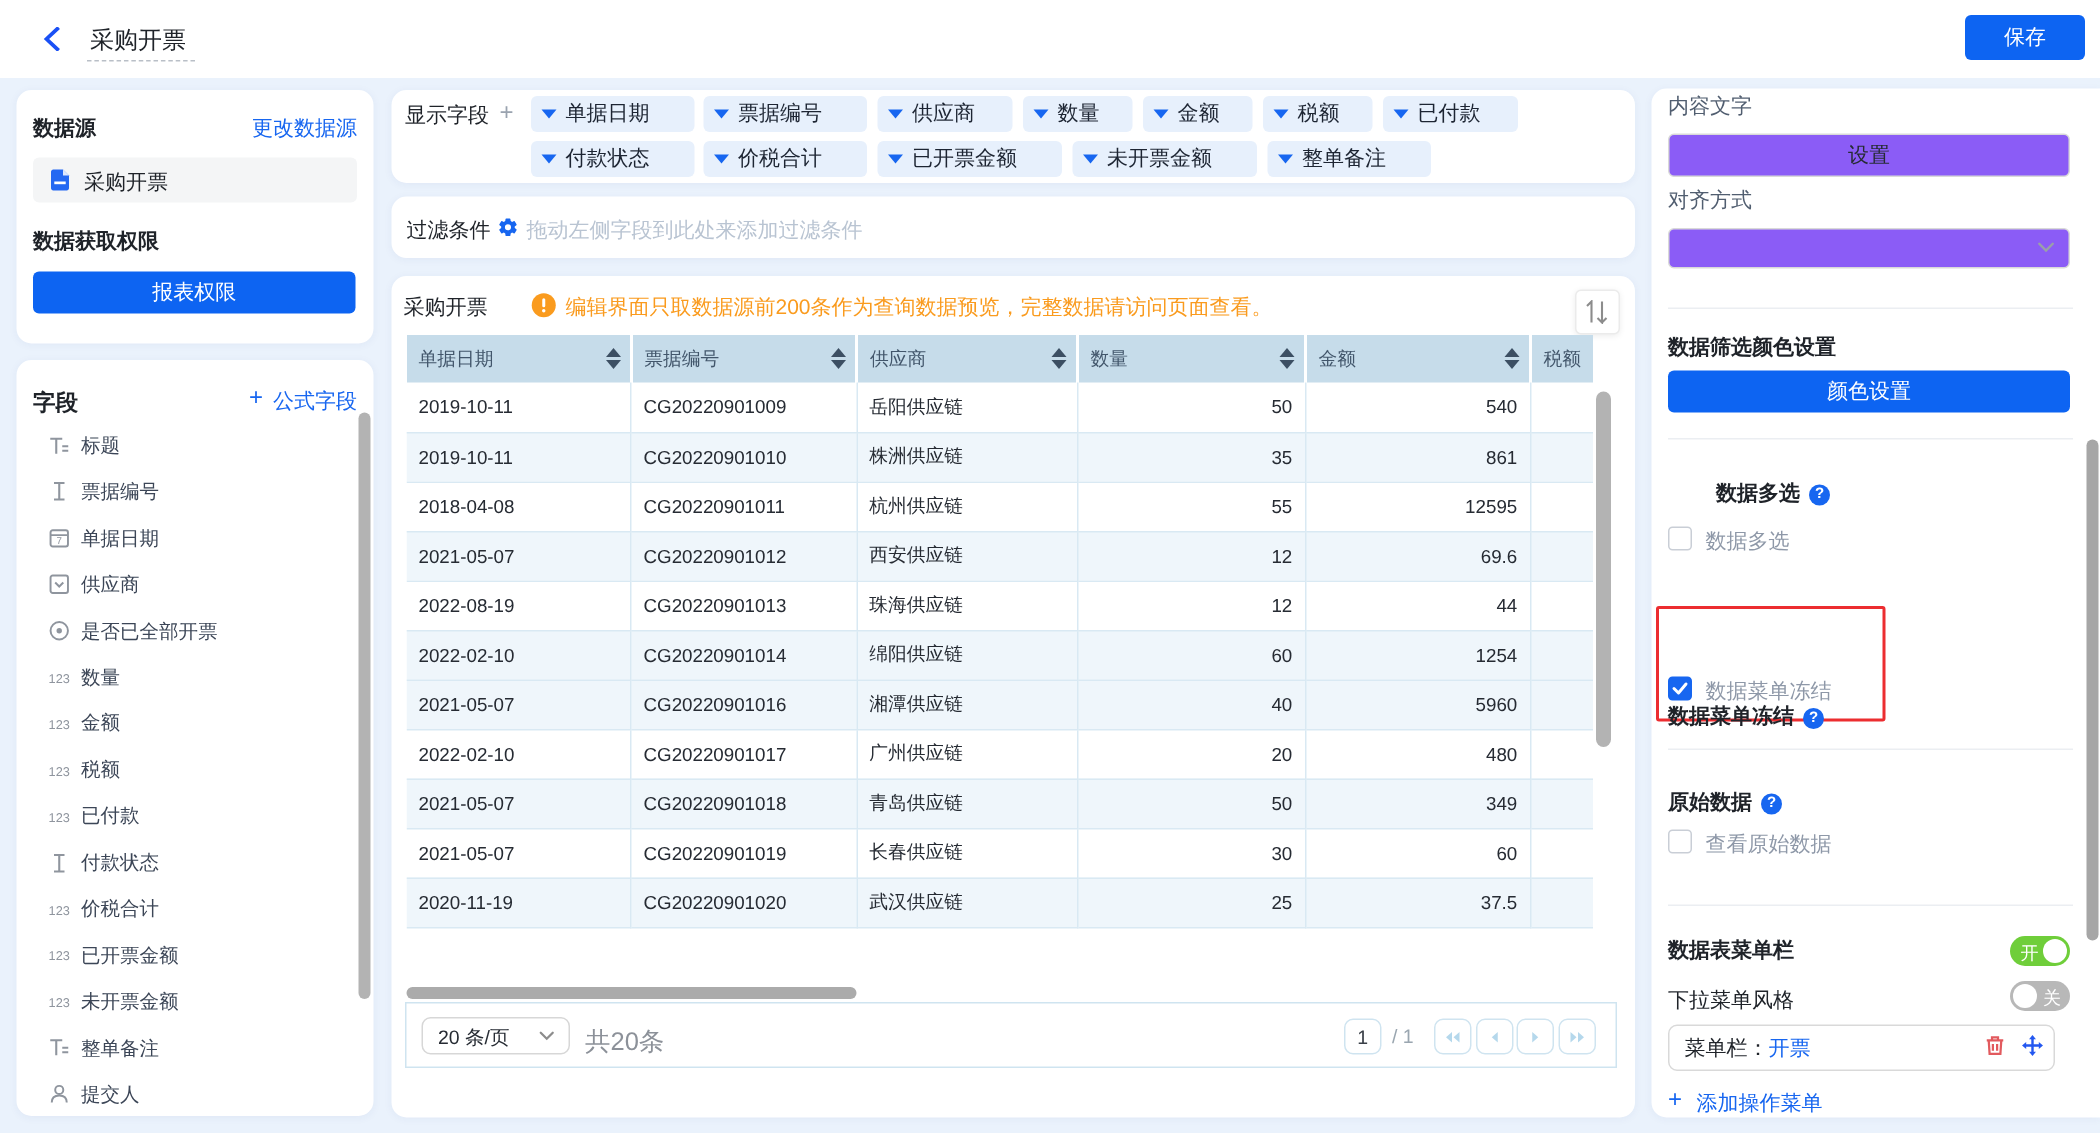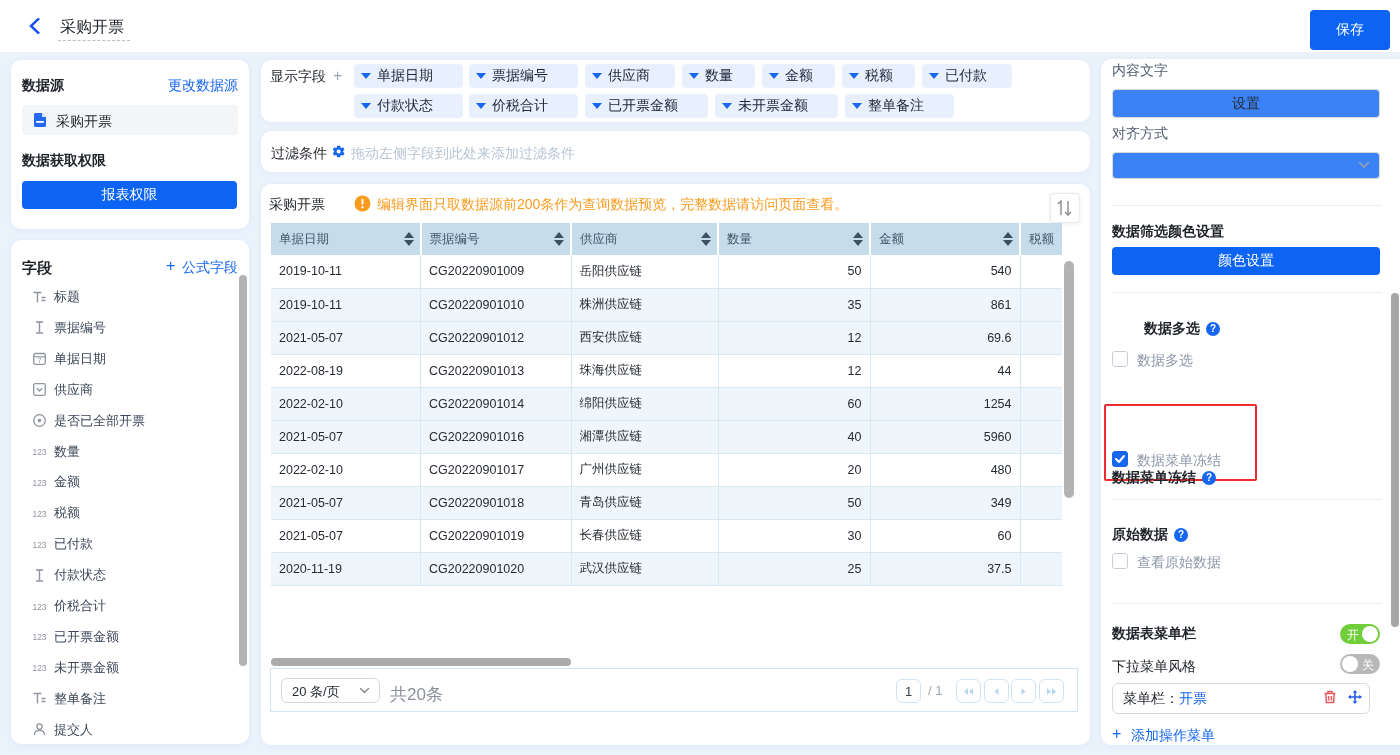--- a/index.html
+++ b/index.html
@@ -24,37 +24,37 @@
 table{border-collapse:collapse;table-layout:fixed;width:833px;}
 th{background:#c6dcea;color:#42566b;font-weight:400;font-size:12.5px;text-align:left;height:32px;padding:0 0 0 8px;border-right:2px solid #fff;position:relative;}
 td{font-size:12.5px;color:#262b33;height:33px;padding:0 0 0 8px;border-right:1px solid #d9e9f3;border-bottom:1px solid #d9e9f3;background:#fff;}
 tr.alt td{background:#eff6fb;}
 td.num{text-align:right;padding:0 8px 0 0;}
 .sorti{position:absolute;right:6px;top:9px;}
 .sorti i{display:block;width:0;height:0;border-left:5px solid transparent;border-right:5px solid transparent;}
 .sorti i.u{border-bottom:6px solid #3c4f63;margin-bottom:2px;}
 .sorti i.d{border-top:6px solid #3c4f63;}
 
-.ctl-btn{position:absolute;left:1112px;width:268px;height:29px;border:1px solid #d9d9d9;border-radius:4px;background:#3b82f6;display:flex;align-items:center;justify-content:center;font-size:14px;color:#262b33;}
+.ctl-btn{position:absolute;left:1112px;width:268px;height:29px;border:1px solid #d9d9d9;border-radius:4px;background:#8b5cf6;display:flex;align-items:center;justify-content:center;font-size:14px;color:#262b33;}
 .divider{position:absolute;left:1112px;width:270px;height:1px;background:#ebeef2;}
 .cb{position:absolute;width:16px;height:16px;border:1px solid #c9ced6;border-radius:3px;background:#fff;}
 .cb.ck{background:#1766f0;border-color:#1766f0;}
 .qi{display:inline-block;width:14px;height:14px;border-radius:50%;background:#1766f0;color:#fff;font-size:10px;font-weight:700;text-align:center;line-height:14px;vertical-align:1px;margin-left:6px;}
 .sbar{position:absolute;background:#b3b3b3;border-radius:4px;}
 </style>
 </head>
 <body>
 
 <div id="hdr">
   <svg class="abs" style="left:28px;top:17.5px" width="12" height="16" viewBox="0 0 12 16">
       <path d="M10.2 1.2 L3 8 L10.2 14.8" fill="none" stroke="#1a50f5" stroke-width="2.5" stroke-linecap="square" stroke-linejoin="miter"></path>
     </svg>
   <div class="abs" style="left:60px;top:17px;font-size:16px;color:#1f2329;">采购开票</div>
   <div class="abs" style="left:58px;top:40px;width:72px;border-top:1px dashed #b9bfc7;"></div>
-  <div class="blue-btn abs" style="left:1310px;top:10px;width:80px;height:40px;font-size:14px;">保存</div>
+  <div class="blue-btn abs" style="left:1310px;top:10px;width:80px;height:30px;font-size:14px;">保存</div>
 </div>
 
 <div class="card" style="left:11px;top:60px;width:238px;height:169px;"></div>
 <div class="abs bold" style="left:22px;top:77px;font-size:14px;">数据源</div>
 <div class="abs link" style="left:168px;top:77px;font-size:14px;">更改数据源</div>
 <div class="abs" style="left:22px;top:105px;width:216px;height:30px;background:#f4f5f6;border-radius:4px;"></div>
 <svg class="abs" style="left:33px;top:112px" width="14" height="16" viewBox="0 0 14 16">
     <path d="M1 2.5 C1 1.7 1.7 1 2.5 1 L9 1 L13 5 L13 13.5 C13 14.3 12.3 15 11.5 15 L2.5 15 C1.7 15 1 14.3 1 13.5 Z" fill="#2468f2"></path>
     <path d="M9 1 L9 5 L13 5 Z" fill="#fff" opacity=".85"></path>
     <rect x="3.2" y="9" width="7.6" height="1.8" fill="#fff"></rect>
@@ -235,20 +235,28 @@
           <td class="num">50</td>
           <td class="num">540</td>
           <td></td>
         </tr>
         <tr class="alt">
           <td>2019-10-11</td>
           <td>CG20220901010</td>
           <td>株洲供应链</td>
           <td class="num">35</td>
           <td class="num">861</td>
+          <td></td>
+        </tr>
+        <tr>
+          <td>2018-04-08</td>
+          <td>CG20220901011</td>
+          <td>杭州供应链</td>
+          <td class="num">55</td>
+          <td class="num">12595</td>
           <td></td>
         </tr>
         <tr class="alt">
           <td>2021-05-07</td>
           <td>CG20220901012</td>
           <td>西安供应链</td>
           <td class="num">12</td>
           <td class="num">69.6</td>
           <td></td>
         </tr>

